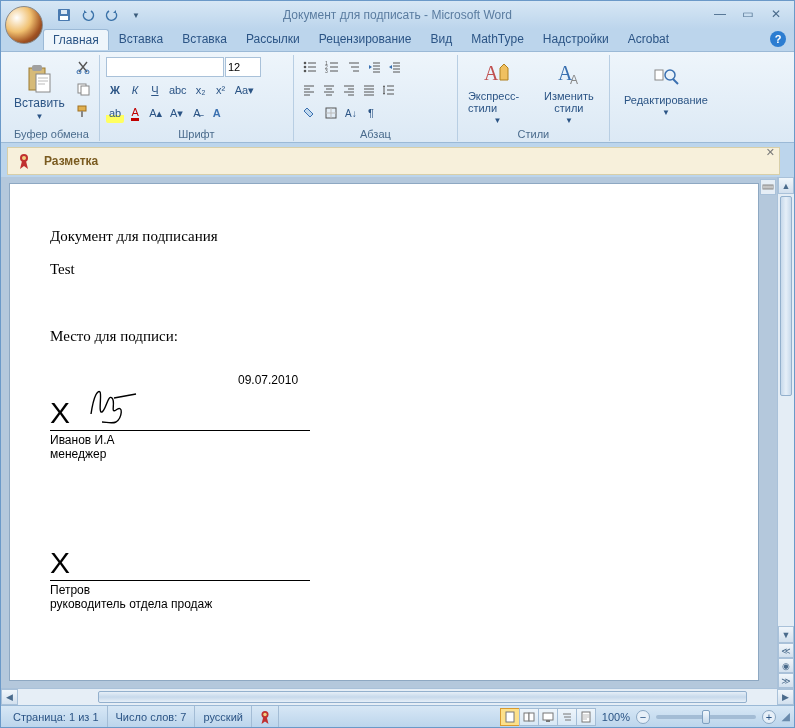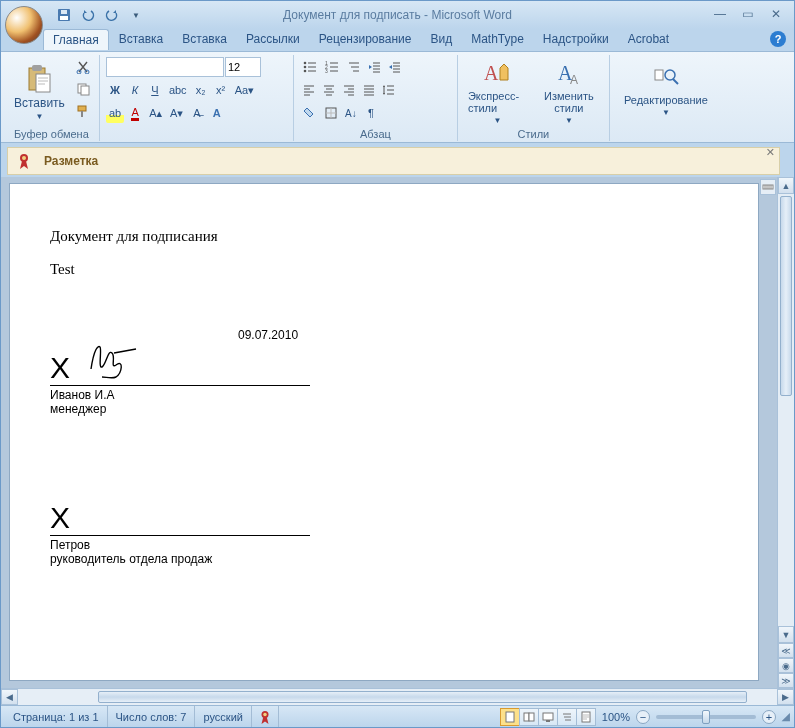--- a/index.html
+++ b/index.html
@@ -424,20 +424,21 @@
         <div class="small-btn" style="background:linear-gradient(transparent 60%,#ffff60 60%);">ab</div>
         <div class="small-btn">
             <span style="color:#c00000;border-bottom:3px solid #c00000;">A</span>
           </div>
         <div class="small-btn">A▴</div>
         <div class="small-btn">A▾</div>
         <div class="small-btn">A̶</div>
         <div class="small-btn" style="color:#3a70b0;font-weight:bold;">A</div>
       </div>
     </div>
+    <div class="group-label">Шрифт</div>
   </div>
 
   <div class="group" style="width:164px;">
     <div class="col" style="gap:3px;">
       <div class="row" style="gap:2px;">
         <div class="small-btn">
             <svg width="14" height="12" viewBox="0 0 14 12">
               <circle cx="2" cy="2" r="1.3" fill="#555"></circle>
               <circle cx="2" cy="6" r="1.3" fill="#555"></circle>
               <circle cx="2" cy="10" r="1.3" fill="#555"></circle>
@@ -571,20 +572,21 @@
   <div class="doc-scroll">
     <div class="side-tool" style="top:2px;">
       <svg width="12" height="12" viewBox="0 0 12 12">
           <rect x="1" y="4" width="10" height="4" fill="#fff" stroke="#888"></rect>
           <path d="M3 4v4M5 4v4M7 4v4M9 4v4" stroke="#888"></path>
         </svg>
     </div>
     <div class="page">
       <div class="doc-title">Документ для подписания</div>
       <div class="doc-test">Test</div>
+      <div class="sig-place-label">Место для подписи:</div>
       <div class="sig-date">09.07.2010</div>
 
       <div class="sig-block" style="margin-bottom:80px;">
         <div class="sig-line">
           <span class="sig-x">X</span>
           <svg class="sig-scribble" width="60" height="44" viewBox="0 0 60 44">
             <path d="M5 30 C 8 10, 12 6, 14 8 C 16 10, 12 30, 16 28 C 20 26, 22 10, 26 14 C 30 18, 24 30, 30 26 C 38 20, 36 34, 30 38 C 26 40, 20 38, 16 38 M28 14 L50 10" fill="none" stroke="#000" stroke-width="1.4"></path>
           </svg>
         </div>
         <div class="sig-name">Иванов И.А</div>

